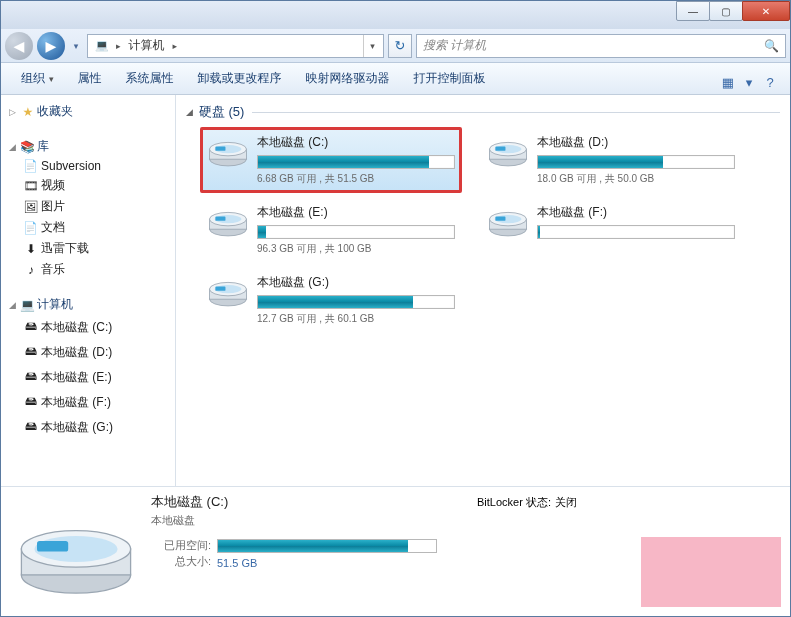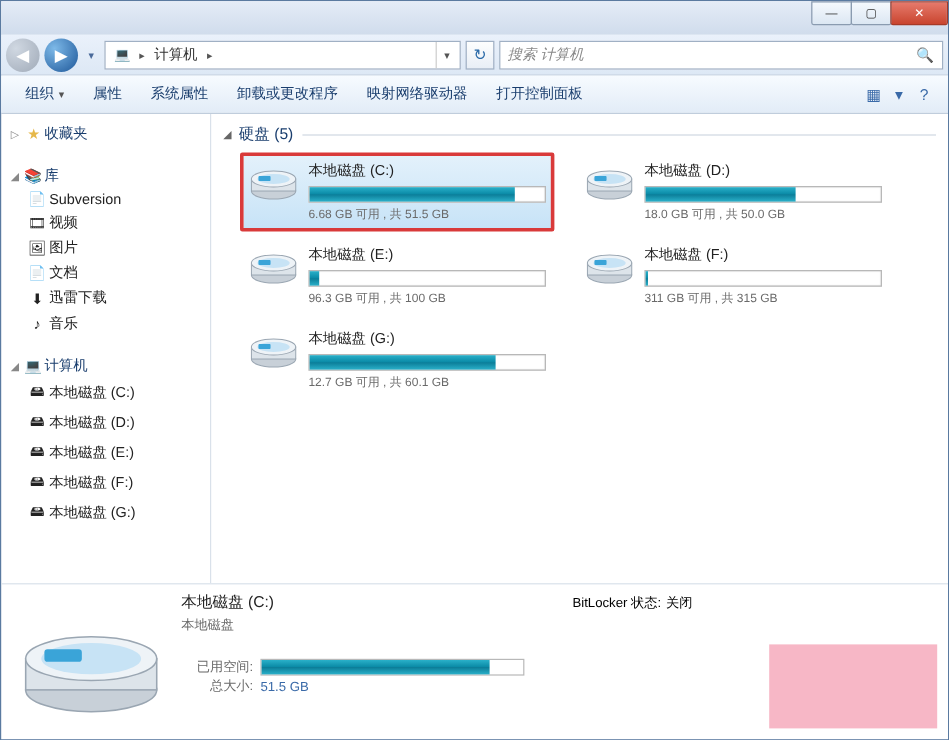--- a/index.html
+++ b/index.html
@@ -21,21 +21,21 @@
 .bc-icon { width: 16px; height: 16px; margin: 0 4px; display: flex; align-items: center; justify-content: center; font-size: 11px; }
 .bc-seg { padding: 0 6px; font-size: 12px; color: #333; display: flex; align-items: center; height: 100%; }
 .bc-arrow { font-size: 9px; color: #555; padding: 0 2px; }
 .bc-dd { margin-left: auto; width: 18px; height: 100%; border-left: 1px solid #ccc; display: flex; align-items: center; justify-content: center; font-size: 9px; color: #555; }
 
 .refresh-btn { width: 24px; height: 24px; border: 1px solid #a0b0c4; background: linear-gradient(#fdfefe,#e8eef6); display:flex;align-items:center;justify-content:center;font-size:13px;color:#2a6aa8; }
 
 .search-box { width: 370px; height: 24px; border: 1px solid #a0b0c4; background: #fff; display: flex; align-items: center; padding: 0 6px; color: #888; font-size: 12px; font-style: italic; }
 .search-box .sicon { margin-left: auto; font-style: normal; color: #5a7aa0; }
 
-.toolbar { height: 32px; background: linear-gradient(#f7fbff, #e2ecf7); border-bottom: 1px solid #c0cddc; display: flex; align-items: center; padding: 0 8px; gap: 0; }
+.toolbar { height: 32px; background: linear-gradient(#f7fbff, #e2ecf7); border-bottom: 1px solid #c0cddc; display: flex; align-items: flex-end; padding: 0 8px; gap: 0; }
 .tb-item { padding: 0 12px; font-size: 12px; color: #1a3e6e; height: 100%; display: flex; align-items: center; }
 .tb-item.dd::after { content: " ▾"; font-size: 9px; margin-left: 4px; color: #555; }
 .tb-right { margin-left: auto; display: flex; gap: 2px; }
 .tb-icon { width: 24px; height: 24px; display: flex; align-items: center; justify-content: center; font-size: 13px; color: #3a6aa8; border:1px solid transparent; }
 
 .body-row { flex: 1; display: flex; min-height: 0; }
 
 .sidebar { width: 175px; border-right: 1px solid #d9e1ea; padding: 6px 0; overflow-y: auto; font-size: 12px; }
 .side-section { margin-bottom: 14px; }
 .side-head { display: flex; align-items: center; padding: 2px 8px; color: #1a3e6e; font-size: 12px; }
@@ -56,21 +56,21 @@
 .drive-body { flex: 1; }
 .drive-name { font-size: 12px; color: #222; margin-bottom: 4px; }
 .drive-bar { height: 14px; border: 1px solid #b8b8b8; background: #fff; margin-bottom: 3px; position: relative; box-shadow: inset 0 0 1px rgba(0,0,0,.2); }
 .drive-fill { height: 100%; background: linear-gradient(#2ab0c9, #0a8aa6 48%, #0c7e99 52%, #2ab0c9); }
 .drive-info { font-size: 10px; color: #6a6a6a; }
 
 .details { height: 130px; border-top: 1px solid #d9e1ea; display: flex; padding: 6px 10px; gap: 10px; font-size: 12px; }
 .details-icon { width: 130px; display:flex; align-items:center; justify-content:center; }
 .details-body { flex:1; }
 .det-title { font-size: 13px; color: #222; margin-bottom: 2px; }
-.det-sub { font-size: 11px; color: #6a6a6a; margin-bottom: 20px; }
+.det-sub { font-size: 11px; color: #6a6a6a; margin-bottom: 10px; }
 .det-row { display: flex; align-items: flex-end; margin-bottom: 1px; font-size: 11px; }
 .det-label { color: #6a6a6a; width: 60px; text-align: right; margin-right: 6px; }
 .det-val { color: #3a6aa8; }
 .det-bar { width: 220px; height: 14px; border:1px solid #b8b8b8; background:#fff; }
 
 .hdd-svg { width:100%; height:100%; }
 
 .pink-overlay { position: absolute; right: 10px; bottom: 10px; width: 140px; height: 70px; background: #f7b7c6; }
 .app { position: relative; }
 </style>
@@ -261,21 +261,20 @@
                   <rect x="3" y="18" width="44" height="12" fill="#dde4ea" stroke="#9aa6b2"></rect>
                   <ellipse cx="25" cy="18" rx="22" ry="8" fill="#eef3f7" stroke="#9aa6b2"></ellipse>
                   <ellipse cx="25" cy="18" rx="16" ry="5" fill="#c7e3f5"></ellipse>
                   <rect x="10" y="15" width="12" height="5" rx="1" fill="#3aa4d8"></rect>
                 </svg></div>
               <div class="drive-body">
                 <div class="drive-name">本地磁盘 (F:)</div>
                 <div class="drive-bar">
                   <div class="drive-fill" style="width:1%"></div>
                 </div>
-                <div class="drive-info">311 GB 可用 , 共 315 GB</div>
               </div>
             </div>
             <div class="drive">
               <div class="drive-icon"><svg viewBox="0 0 50 42">
                   <ellipse cx="25" cy="30" rx="22" ry="8" fill="#c8d0d8" stroke="#9aa6b2"></ellipse>
                   <rect x="3" y="18" width="44" height="12" fill="#dde4ea" stroke="#9aa6b2"></rect>
                   <ellipse cx="25" cy="18" rx="22" ry="8" fill="#eef3f7" stroke="#9aa6b2"></ellipse>
                   <ellipse cx="25" cy="18" rx="16" ry="5" fill="#c7e3f5"></ellipse>
                   <rect x="10" y="15" width="12" height="5" rx="1" fill="#3aa4d8"></rect>
                 </svg></div>

